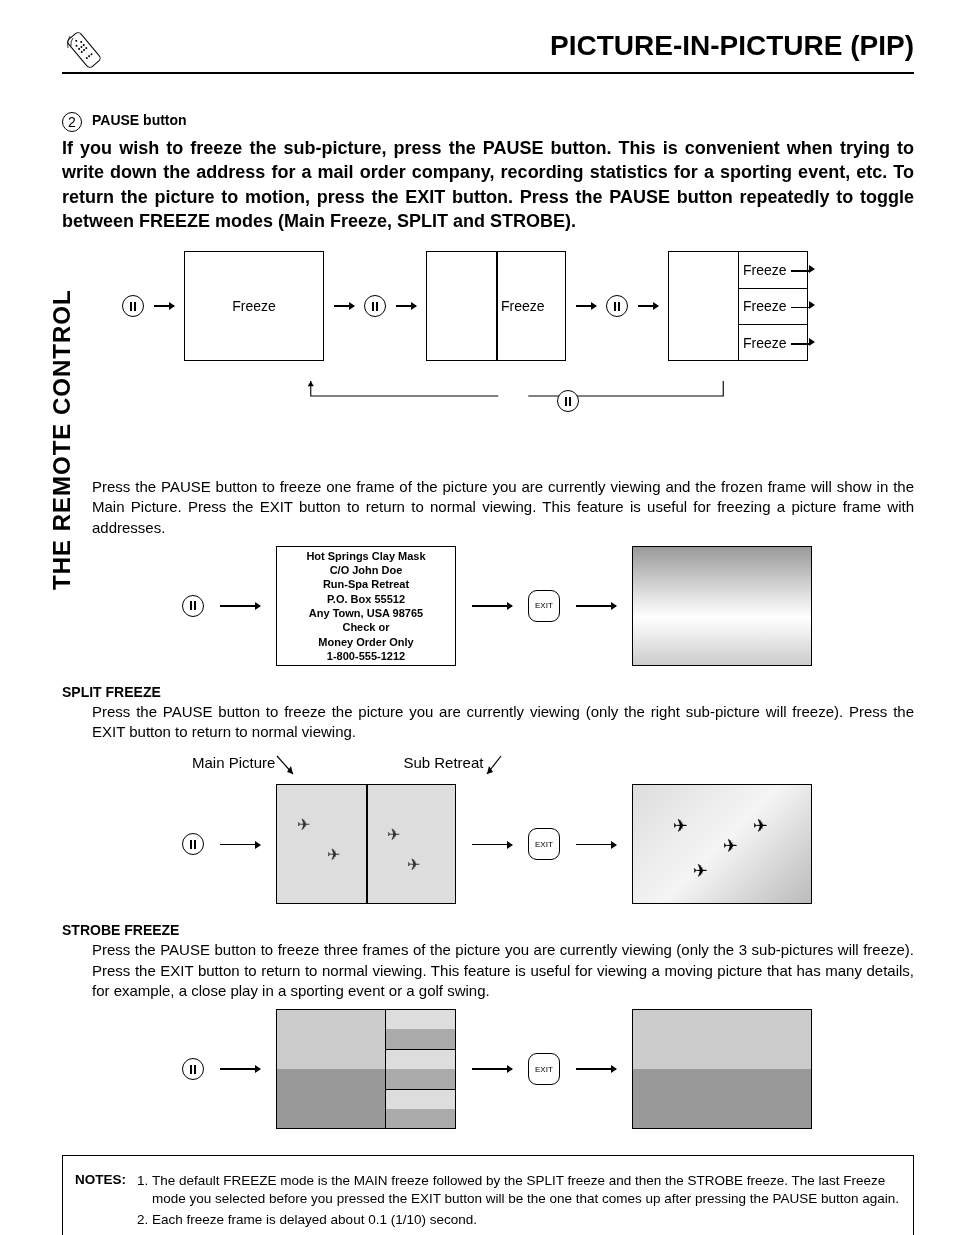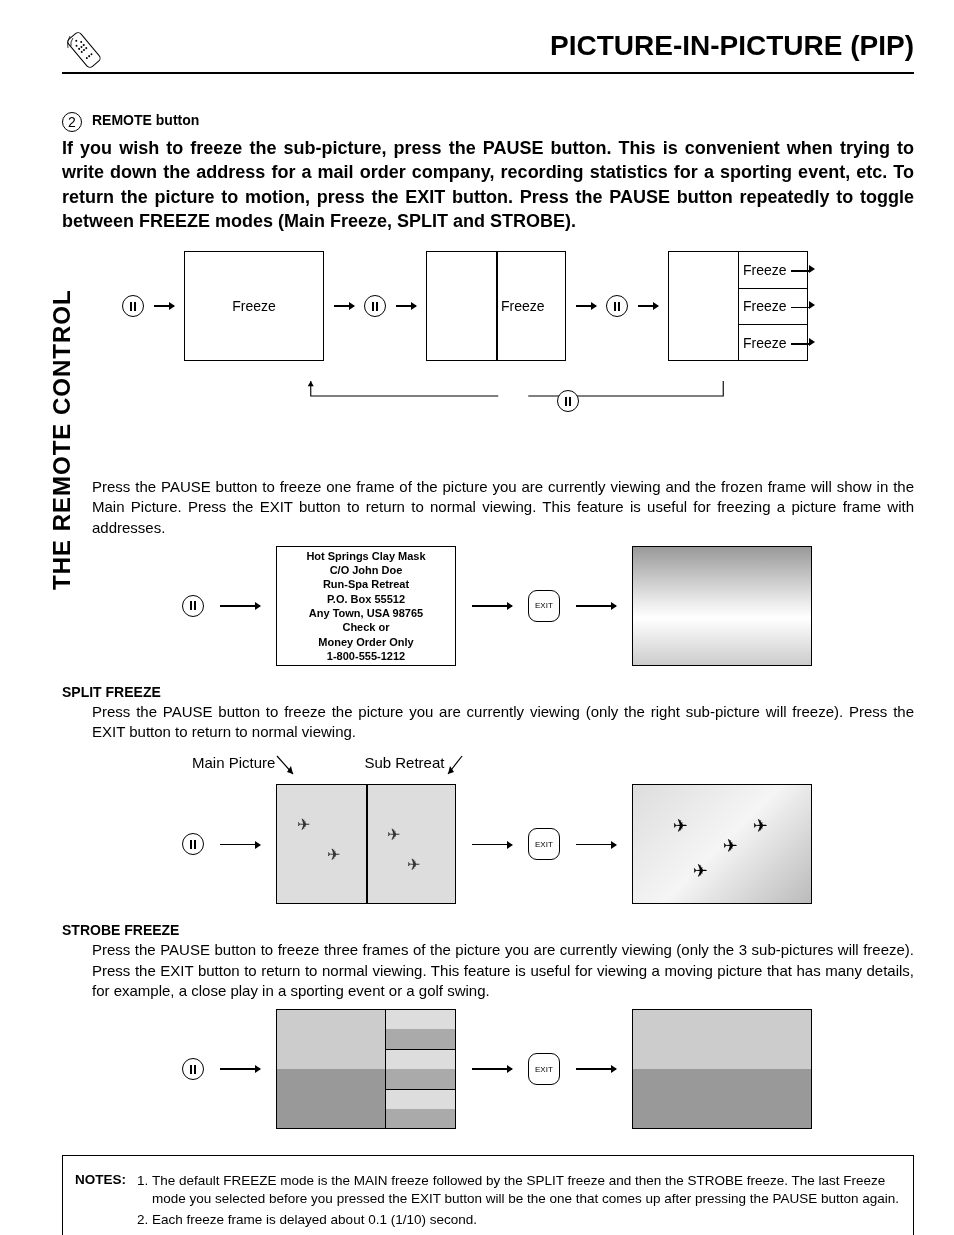--- a/index.html
+++ b/index.html
@@ -128,21 +128,21 @@
   }
   .exit-btn {
     width: auto; height: 18px; border: 1px solid #000; border-radius: 9px;
     display: inline-flex; align-items: center; justify-content: center;
     font-size: 8px; padding: 15px 6px; background:#fff;
   }
   .flow-row { display:flex; align-items:center; gap:16px; margin-left: 120px; margin-top:8px; margin-bottom:6px;}
   .flow-arrow { width: 40px; height:1.5px; background:#000; position:relative; }
   .flow-arrow::after{ content:""; position:absolute; right:-1px; top:-3px; border-left:6px solid #000; border-top:4px solid transparent; border-bottom:4px solid transparent;}
 
-  .label-row { display:flex; margin-left:130px; gap: 69px; font-size:15px; margin-top:12px;}
+  .label-row { display:flex; margin-left:130px; gap: 108px; font-size:15px; margin-top:12px;}
 
   .split-img { position:relative; width:180px; height:120px; border:1.5px solid #000; background:#ddd; flex:0 0 180px;}
   .split-img::after{content:"";position:absolute;left:50%;top:0;bottom:0;width:1.5px;background:#000;}
   .split-img .plane{position:absolute;font-size:16px;color:#333;}
   
   .strobe-img{position:relative; width:180px; height:120px; border:1.5px solid #000; flex:0 0 180px; display:flex;}
   .strobe-img .main{flex:1;background:linear-gradient(#ccc 50%,#999 50%);}
   .strobe-img .strips{width:70px;display:flex;flex-direction:column;border-left:1px solid #000;}
   .strobe-img .strips div{flex:1;border-bottom:1px solid #000;background:linear-gradient(#ddd 50%,#aaa 50%);}
   .strobe-img .strips div:last-child{border-bottom:none;}
@@ -185,21 +185,21 @@
 </svg>
 
 <div class="header">PICTURE-IN-PICTURE (PIP)</div>
 
 <div class="side-label">THE REMOTE CONTROL</div>
 
 <div class="content">
 
   <div class="step-row">
     <span class="circled">2</span>
-    <span class="step-title">REMOTE button</span>
+    <span class="step-title">PAUSE button</span>
   </div>
   <div class="body-text">If you wish to freeze the sub-picture, press the PAUSE button. This is convenient when trying to write down the address for a mail order company, recording statistics for a sporting event, etc.  To return the picture to motion, press the EXIT button.  Press the PAUSE button repeatedly to toggle between FREEZE modes (Main Freeze, SPLIT and STROBE).</div>
 
   <div class="cycle-wrap">
     <div class="cycle-row">
       <span class="pause-btn"></span>
       <span class="arrow-h"></span>
       <div class="tv-box">
           <span>Freeze</span>
         </div>

